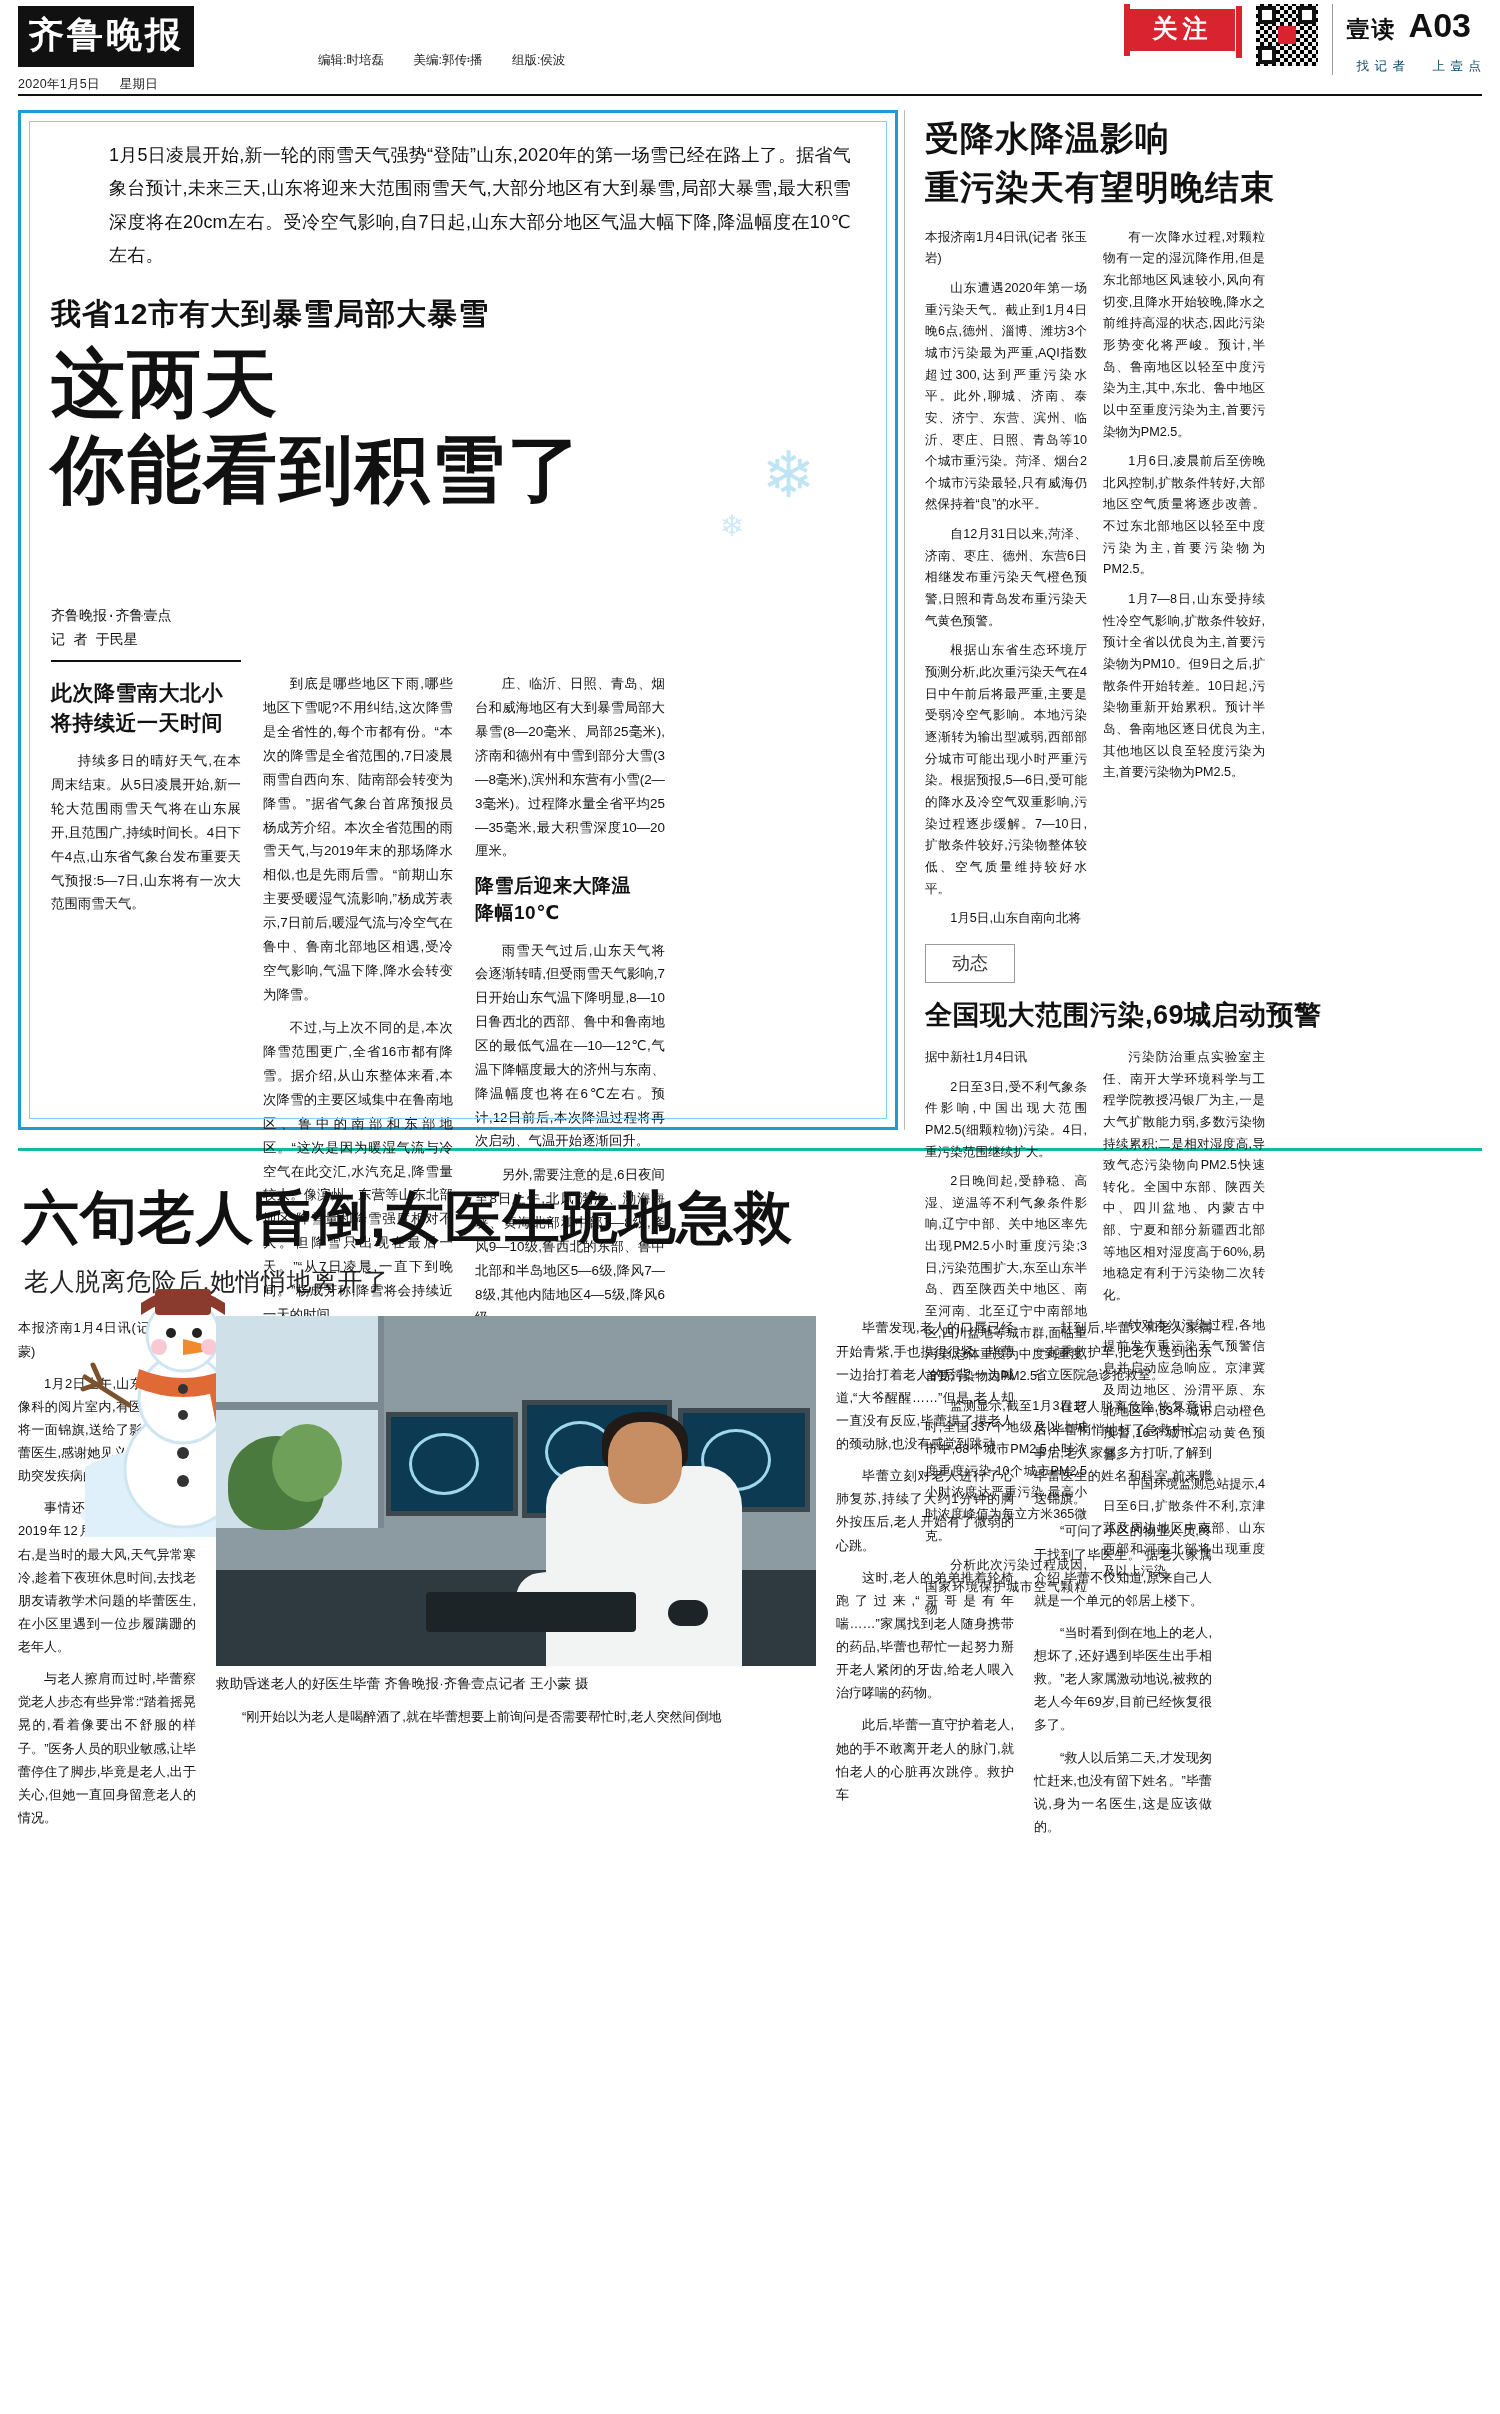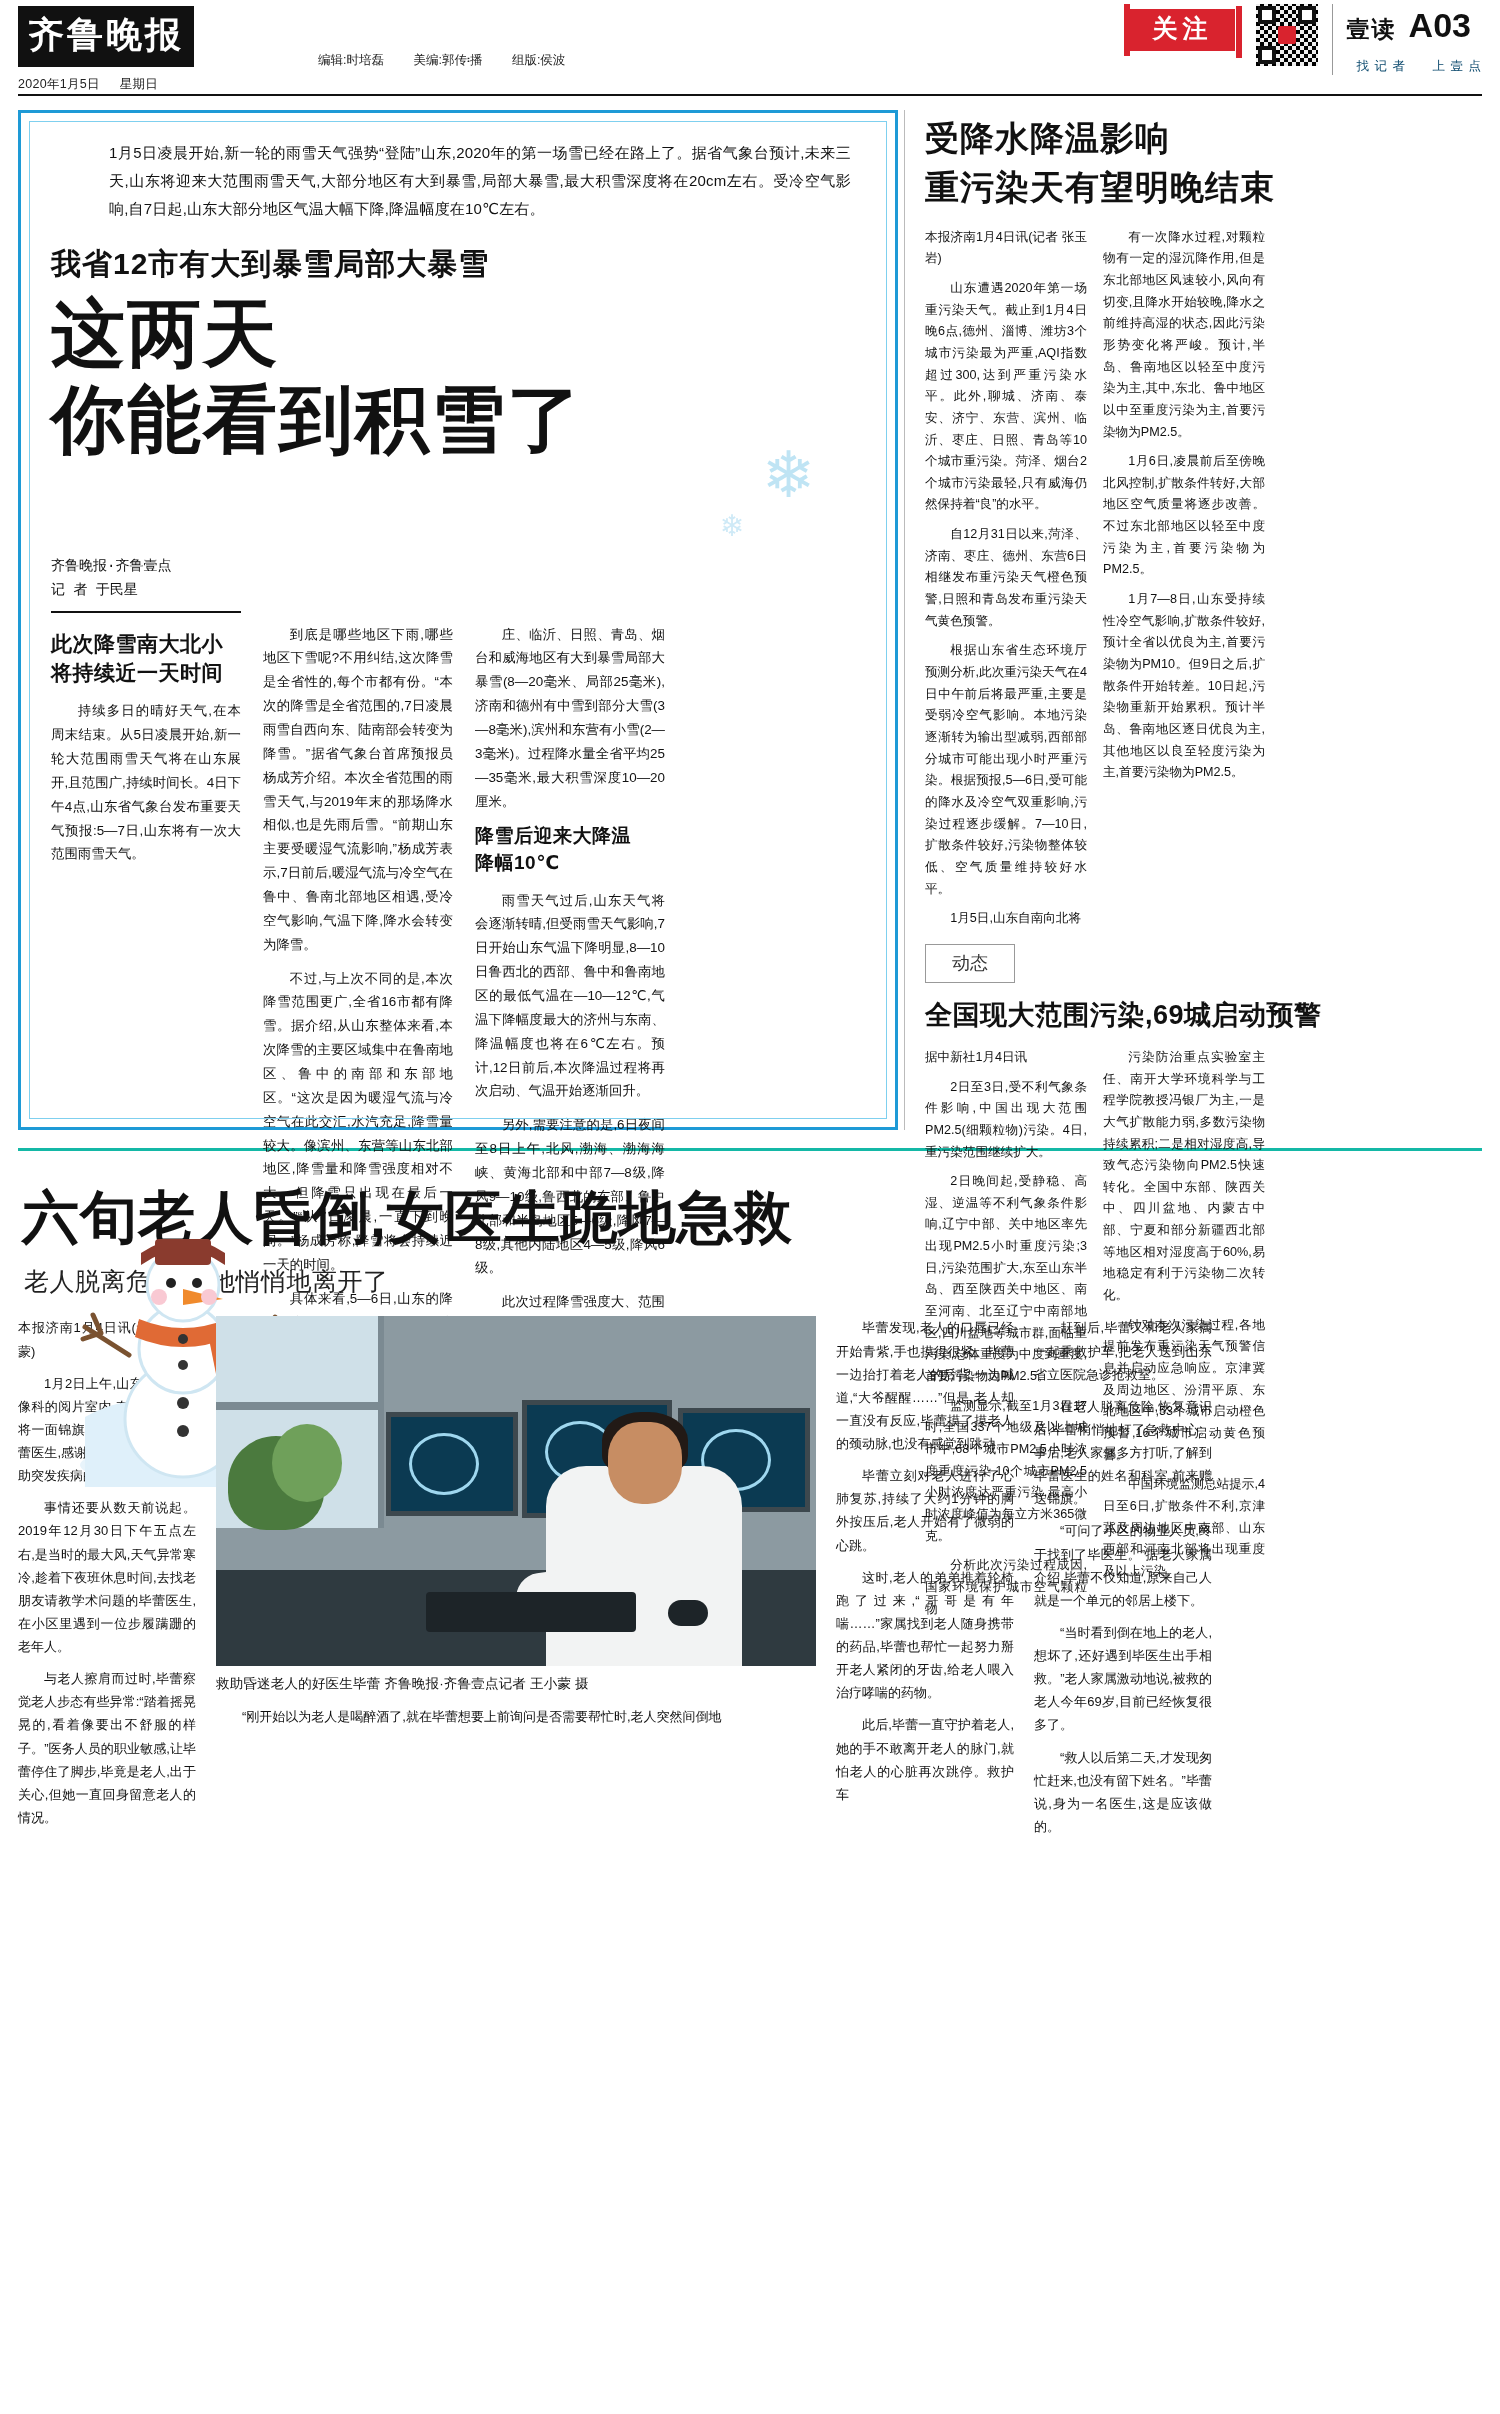--- a/index.html
+++ b/index.html
@@ -120,21 +120,21 @@
     background: #fff;
   }
   .left-block:before {
     content: "";
     position: absolute;
     left: 8px; top: 8px; right: 8px; bottom: 8px;
     border: 1px solid #7fd0ef;
     pointer-events: none;
   }
   .lead-para {
-    font-size: 15px;
+    font-size: 18px;
     line-height: 1.85;
     text-align: justify;
     padding: 10px 26px 4px 70px;
     letter-spacing: 0.2px;
   }
   .kicker {
     margin: 18px 0 2px 12px;
     font-size: 30px;
     font-weight: bold;
     letter-spacing: 1px;

